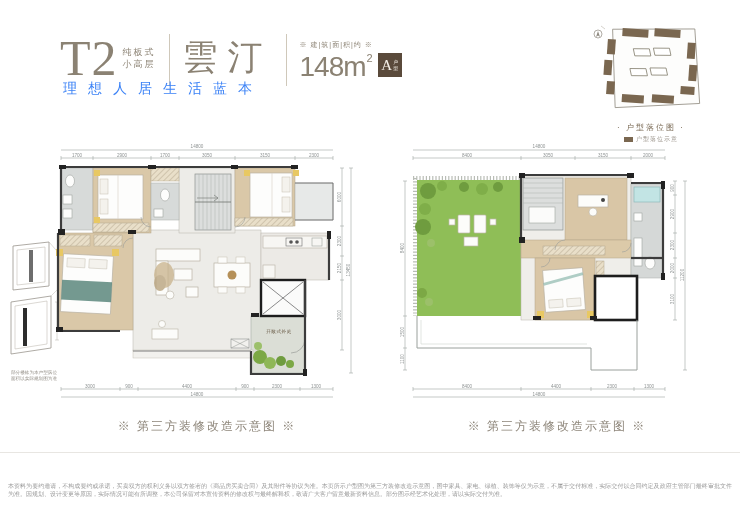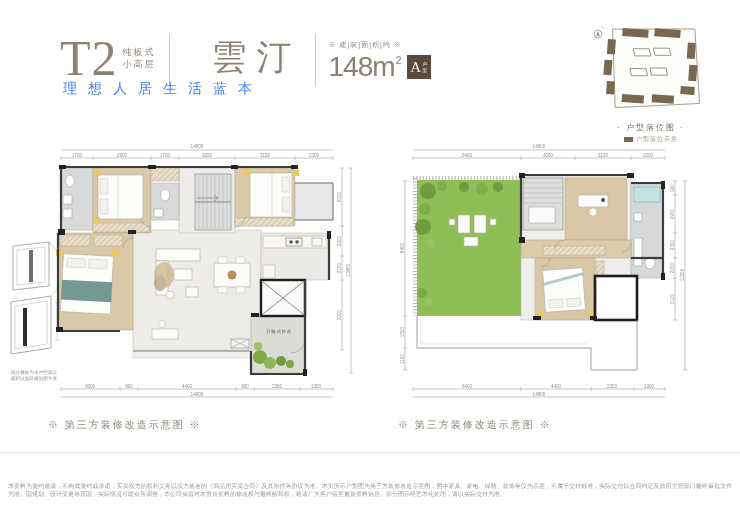--- a/index.html
+++ b/index.html
@@ -6,41 +6,41 @@
   body{
     width:740px;height:511px;position:relative;background:#ffffff;
     font-family:"Liberation Sans",sans-serif;overflow:hidden;
     -webkit-font-smoothing:antialiased;
   }
   
   .brand{position:absolute;left:60px;top:34px;display:flex;align-items:flex-start;color:#8b8273;}
   .t2{font-family:"Liberation Serif",serif;font-size:50px;line-height:48px;letter-spacing:1px;text-align:center;}
   .t2subs{display:flex;flex-direction:column;font-size:9px;line-height:12px;letter-spacing:2px;margin:12px 0 0 5px;align-items:center;}
   .vdiv{width:1px;height:52px;background:#cfc8ba;margin:0 13px;}
-  .estate-name{font-family:"Liberation Serif",serif;font-size:35px;line-height:48px;letter-spacing:10px;margin-left:29px;}
+  .estate-name{font-family:"Liberation Serif",serif;font-size:35px;line-height:48px;letter-spacing:10px;}
   .area-block{display:flex;flex-direction:column;margin-top:6px;}
   .area-label{font-size:7px;letter-spacing:1px;color:#8b8273;white-space:nowrap;}
-  .area-row{display:flex;align-items:center;margin-top:3px;}
+  .area-row{display:flex;align-items:flex-start;margin-top:3px;}
   .area-num{font-size:28px;line-height:28px;letter-spacing:-1px;color:#8b8273;}
   .area-sup{font-size:11px;line-height:11px;margin:0 2px 14px 1px;color:#8b8273;}
   .badge{width:24px;height:24px;background:#5a4a3b;color:#f4efe7;display:flex;align-items:center;justify-content:center;margin-left:3px;}
   .badge-letter{font-family:"Liberation Serif",serif;font-size:15px;line-height:15px;}
   .badge-subs{display:flex;flex-direction:column;font-size:5px;line-height:6px;margin-left:1px;}
   .slogan{position:absolute;left:63px;top:80px;font-family:Liberation Mono, monospace;font-size:14px;letter-spacing:11px;color:#3b82f6;white-space:nowrap;}
   
   .siteplan{position:absolute;left:588px;top:20px;width:126px;text-align:center;}
   .siteplan-caption{font-size:8px;color:#7a6a55;letter-spacing:2px;margin-top:6px;}
   .siteplan-legend{display:flex;align-items:center;justify-content:center;gap:3px;margin-top:2px;}
   .legend-swatch{width:9px;height:5px;background:#7a6750;display:inline-block;}
   .legend-text{font-size:6px;color:#9a938a;letter-spacing:1px;}
   
   .plan{position:absolute;top:143px;width:318px;height:272px;}
   .plan-left{left:48px;}
   .plan-right{left:398px;}
-  .plan-caption{position:absolute;top:418px;width:318px;text-align:left;font-size:10px;color:#8d8579;letter-spacing:2px;}
+  .plan-caption{position:absolute;top:418px;width:318px;text-align:center;font-size:12px;color:#8d8579;letter-spacing:2px;}
   .cap-left{left:48px;}
   .cap-right{left:398px;}
   
   .margin-sketch{position:absolute;left:3px;top:240px;width:62px;}
   .margin-note{font-size:5px;line-height:7px;color:#8f8a82;text-align:center;margin-top:3px;transform:scale(.92);transform-origin:top center;}
   
   .footer-line{position:absolute;left:0;top:452px;width:740px;height:1px;background:#e8e6e2;}
   .disclaimer{position:absolute;left:8px;top:482px;width:724px;font-size:6px;line-height:8px;color:#9b9b9b;text-align:justify;}
   svg{display:block;}
   .dim{font-size:4.6px;fill:#8f9494;}

